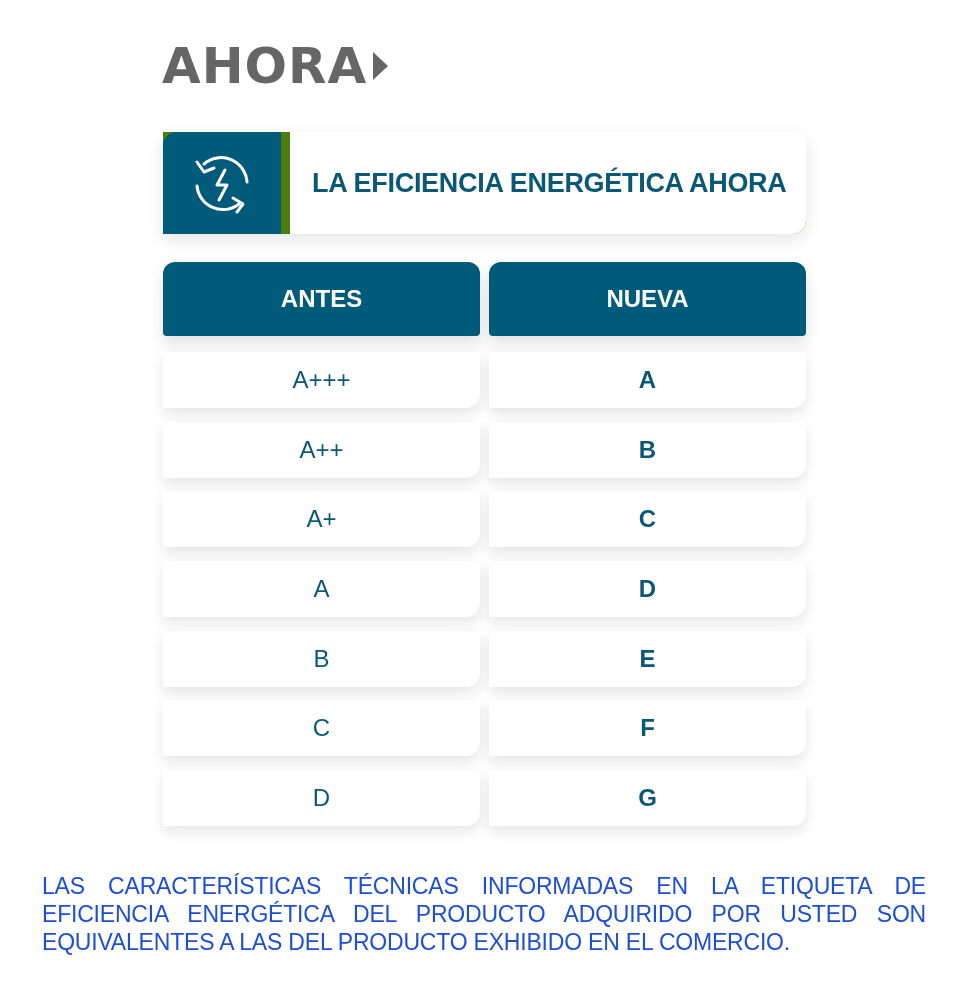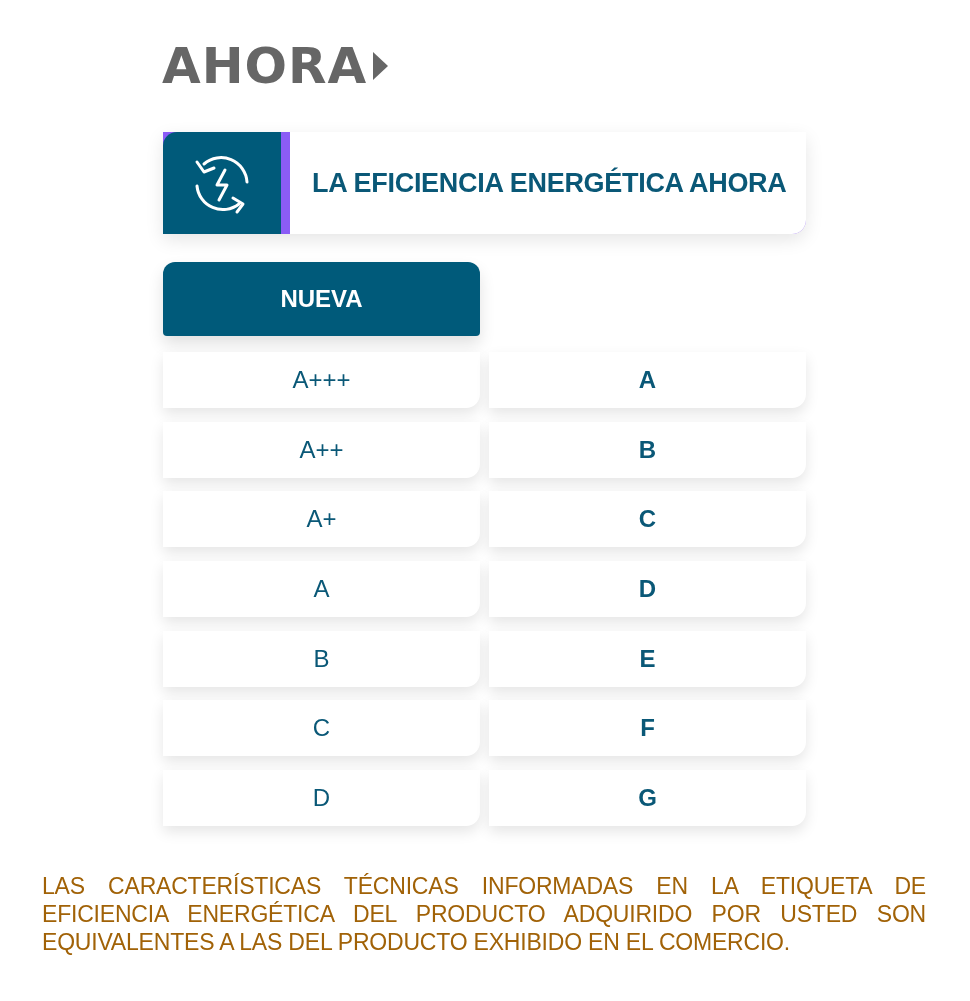--- a/index.html
+++ b/index.html
@@ -5,41 +5,41 @@
   html, body { margin:0; padding:0; }
   body { width:970px; height:1001px; background:#ffffff; position:relative; overflow:hidden;
          font-family:"Liberation Sans", sans-serif; }
   .logo { position:absolute; left:162px; top:40px; height:52px; display:flex; align-items:center; }
   .logo-text { font-family:"DejaVu Sans", sans-serif; font-weight:bold; font-size:50px; color:#666666;
                letter-spacing:1px; line-height:1; }
   .logo-arrow { width:0; height:0; border-top:14px solid transparent; border-bottom:14px solid transparent;
                 border-left:15px solid #666666; margin-left:6px; }
 
   .banner { position:absolute; left:163px; top:132px; width:643px; height:102px; display:flex;
-            box-shadow:0 6px 18px rgba(0,0,0,0.10); border-radius:0 0 14px 0; background:#8b5cf6; }
+            box-shadow:0 6px 18px rgba(0,0,0,0.10); border-radius:0 0 14px 0; background:#4d7c0f; }
   .banner-icon-box { width:118px; height:102px; background:#005a7a; border-radius:14px 0 0 0;
                      display:flex; align-items:center; justify-content:center; }
   .banner-text-box { flex:1; background:#fff; border-radius:0 0 14px 0; margin-left:9px;
                      display:flex; flex-direction:column; justify-content:center; padding-left:22px; }
   .banner-line { font-family:"Liberation Sans", sans-serif; font-weight:bold; color:#0a5877;
                  font-size:27px; line-height:30px; letter-spacing:-0.3px; }
 
   .table { position:absolute; left:163px; top:262px; width:643px; }
   .row { display:flex; justify-content:space-between; }
   .hdr { width:317px; height:74px; background:#005a7a; border-radius:12px 12px 4px 4px;
          display:flex; align-items:center; justify-content:center; color:#fff; font-weight:bold;
          font-size:24px; box-shadow:0 8px 16px rgba(0,0,0,0.12); }
   .cell { width:317px; height:56px; background:#fff; border-radius:0 0 14px 0;
           display:flex; align-items:center; justify-content:center;
           box-shadow:0 6px 14px rgba(0,0,0,0.10); font-size:24px; color:#0a5877; }
   .cell.bold { font-weight:bold; }
   .row.first { margin-top:16px; }
   .row.data { margin-bottom:13.7px; }
 
-  .footnote { position:absolute; left:42px; top:872px; width:884px; color:#a16207;
+  .footnote { position:absolute; left:42px; top:872px; width:884px; color:#1d4ed8;
               font-size:23px; line-height:28px; text-align:justify; text-align-last:left;
               font-family:"Liberation Sans", sans-serif; letter-spacing:-0.2px; }
 </style>
 </head>
 <body>
 
 <div class="logo">
   <span class="logo-text">AHORA</span>
   <span class="logo-arrow"></span>
 </div>
@@ -54,20 +54,21 @@
       <path d="M38 22 L30 37 L40 37 L32 52"></path>
     </svg>
   </div>
   <div class="banner-text-box">
     <div class="banner-line">LA EFICIENCIA ENERGÉTICA AHORA</div>
   </div>
 </div>
 
 <div class="table">
   <div class="row">
+    <div class="hdr">ANTES</div>
     <div class="hdr">NUEVA</div>
   </div>
   <div class="row data first">
     <div class="cell">A+++</div>
     <div class="cell bold">A</div>
   </div>
   <div class="row data">
     <div class="cell">A++</div>
     <div class="cell bold">B</div>
   </div>

